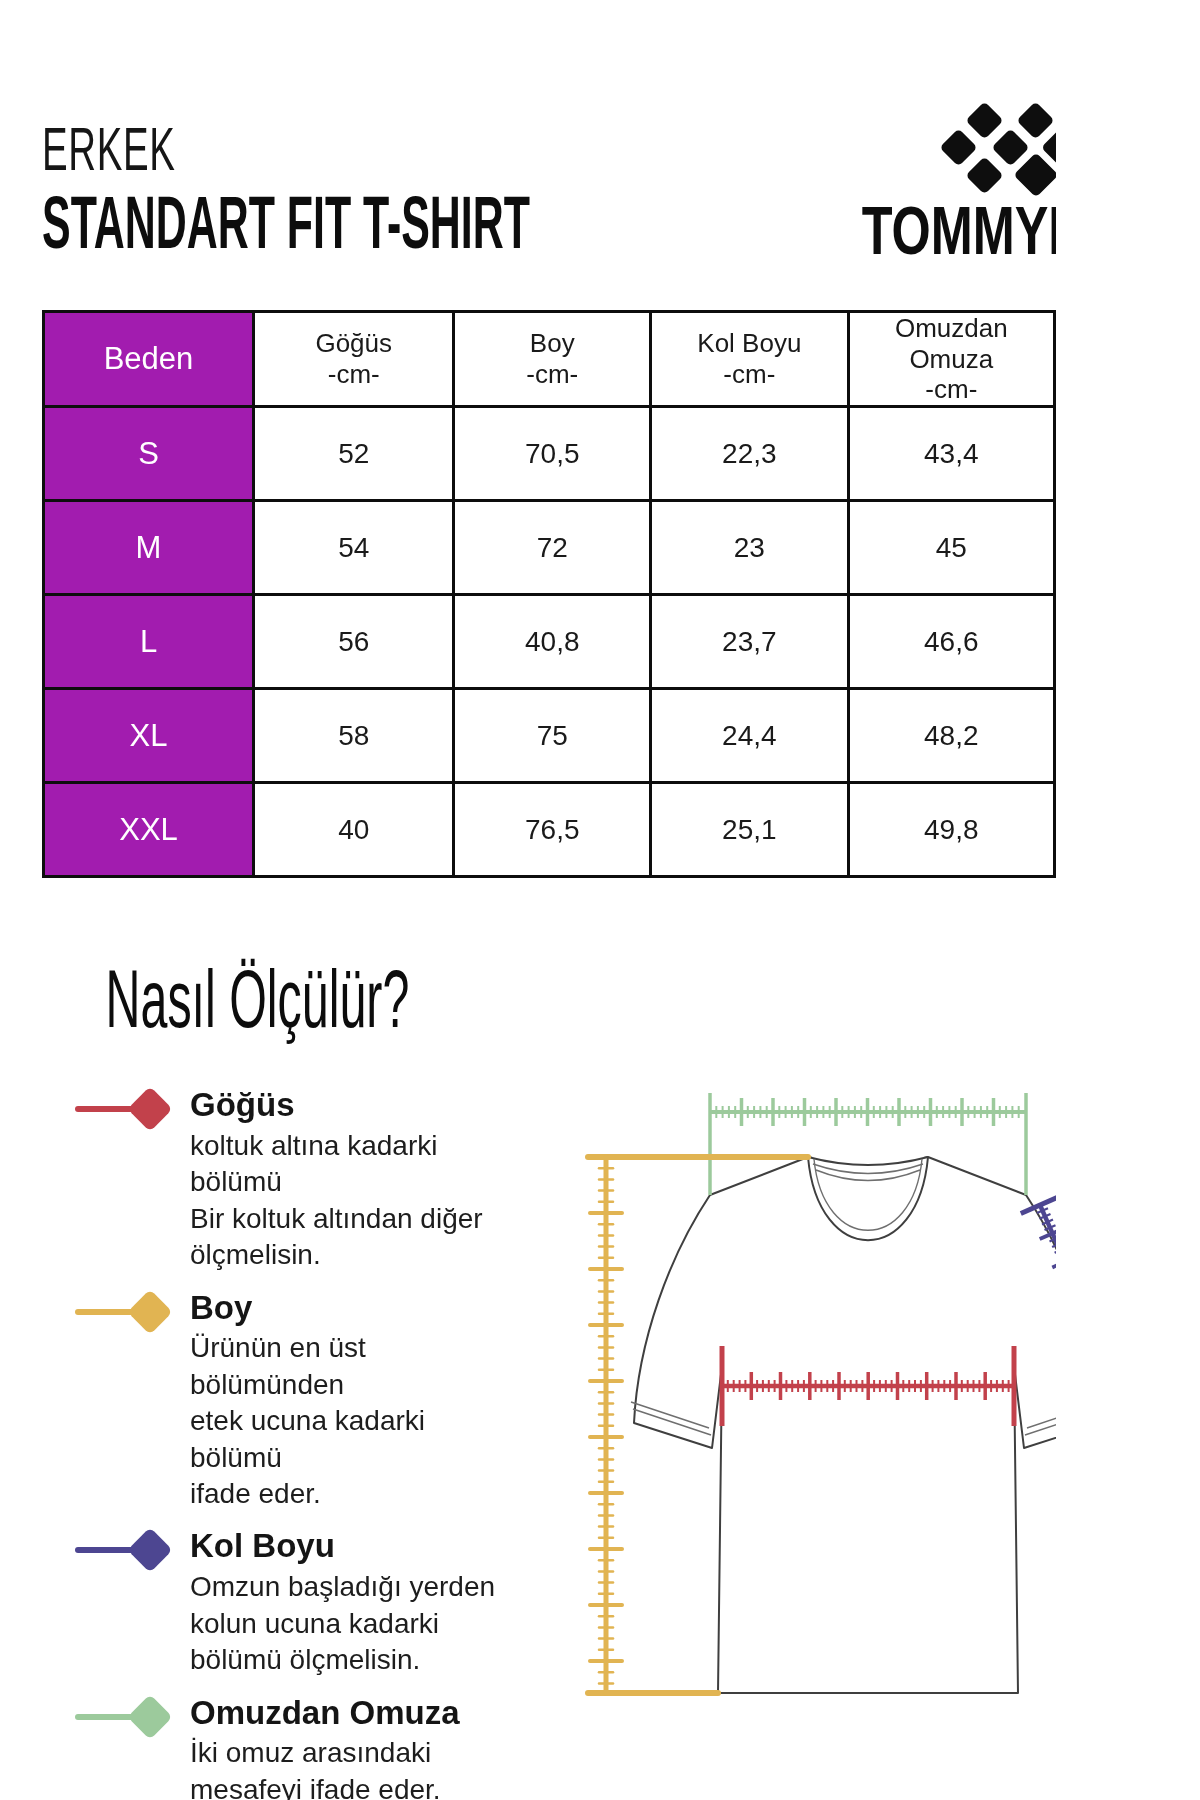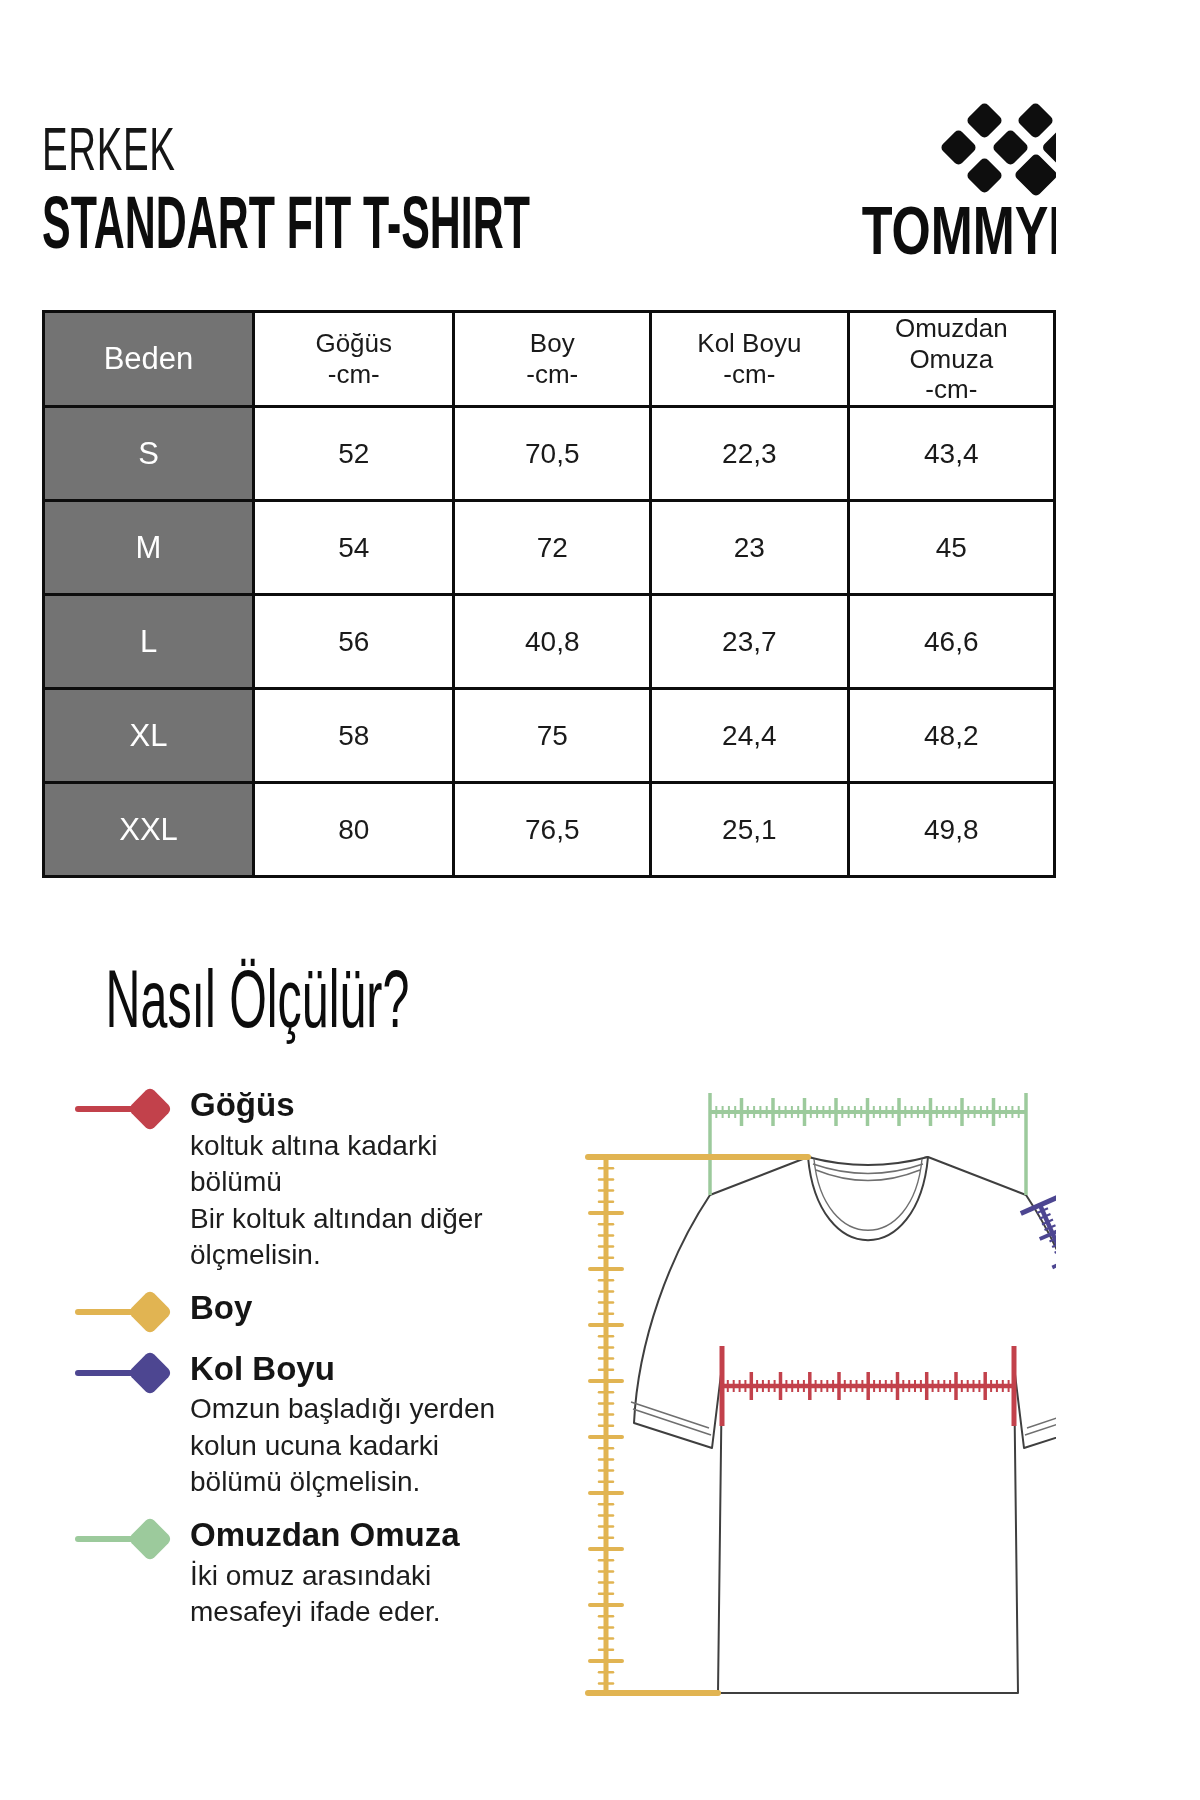--- a/index.html
+++ b/index.html
@@ -17,21 +17,21 @@
   .logo .d{position:absolute;background:#0e0e0e;border-radius:5px;transform:rotate(45deg);}
   .brand-name{display:block;font-size:69px;font-weight:700;line-height:1;margin-top:6px;color:#0d0d0d;
             transform:scaleX(.73);transform-origin:center top;white-space:nowrap;}
 
   
   table.size-table{position:absolute;left:42px;top:310px;border-collapse:collapse;table-layout:fixed;}
   .size-table th,.size-table td{border:3px solid #0d0d0d;text-align:center;vertical-align:middle;background:#fff;
             font-weight:400;color:#1a1a1a;padding:0 6px;}
   .size-table th{height:92px;font-size:26px;line-height:1.18;}
   .size-table td{height:91px;font-size:28px;}
-  .size-table .col-beden{background:#737373;color:#fff;border-color:#0d0d0d;font-size:31px;}
+  .size-table .col-beden{background:#a21caf;color:#fff;border-color:#0d0d0d;font-size:31px;}
   .col-label{display:block;margin:0 auto;max-width:170px;}
   .unit{display:block;}
 
   
   .howto-title{position:absolute;left:0;top:956px;width:1200px;}
   .howto-title span{display:inline-block;font-size:82px;font-weight:400;line-height:1.05;color:#0c0c0c;
             transform:scaleX(.59);transform-origin:center top;white-space:nowrap;}
 
   .legend{position:absolute;left:75px;top:1086px;width:430px;}
   .legend-item{display:flex;margin-bottom:15px;}
@@ -120,21 +120,21 @@
       </tr>
       <tr>
         <td class="col-beden">XL</td>
         <td>58</td>
         <td>75</td>
         <td>24,4</td>
         <td>48,2</td>
       </tr>
       <tr>
         <td class="col-beden">XXL</td>
-        <td>80</td>
+        <td>40</td>
         <td>76,5</td>
         <td>25,1</td>
         <td>49,8</td>
       </tr>
     </tbody>
   </table>
 
   <div class="howto-title">
     <span>Nasıl Ölçülür?</span>
   </div>
@@ -154,20 +154,25 @@
         </div>
       </div>
     </div>
     <div class="legend-item" style="--c: #e1b452;">
       <div class="legend-icon">
           <span class="bar"></span>
           <span class="diamond"></span>
         </div>
       <div class="legend-text">
         <div class="legend-name">Boy</div>
+        <div class="legend-desc">
+          <span>Ürünün en üst bölümünden</span>
+            <span>etek ucuna kadarki bölümü</span>
+            <span>ifade eder.</span>
+        </div>
       </div>
     </div>
     <div class="legend-item" style="--c: #4d4691;">
       <div class="legend-icon">
           <span class="bar"></span>
           <span class="diamond"></span>
         </div>
       <div class="legend-text">
         <div class="legend-name">Kol Boyu</div>
         <div class="legend-desc">

